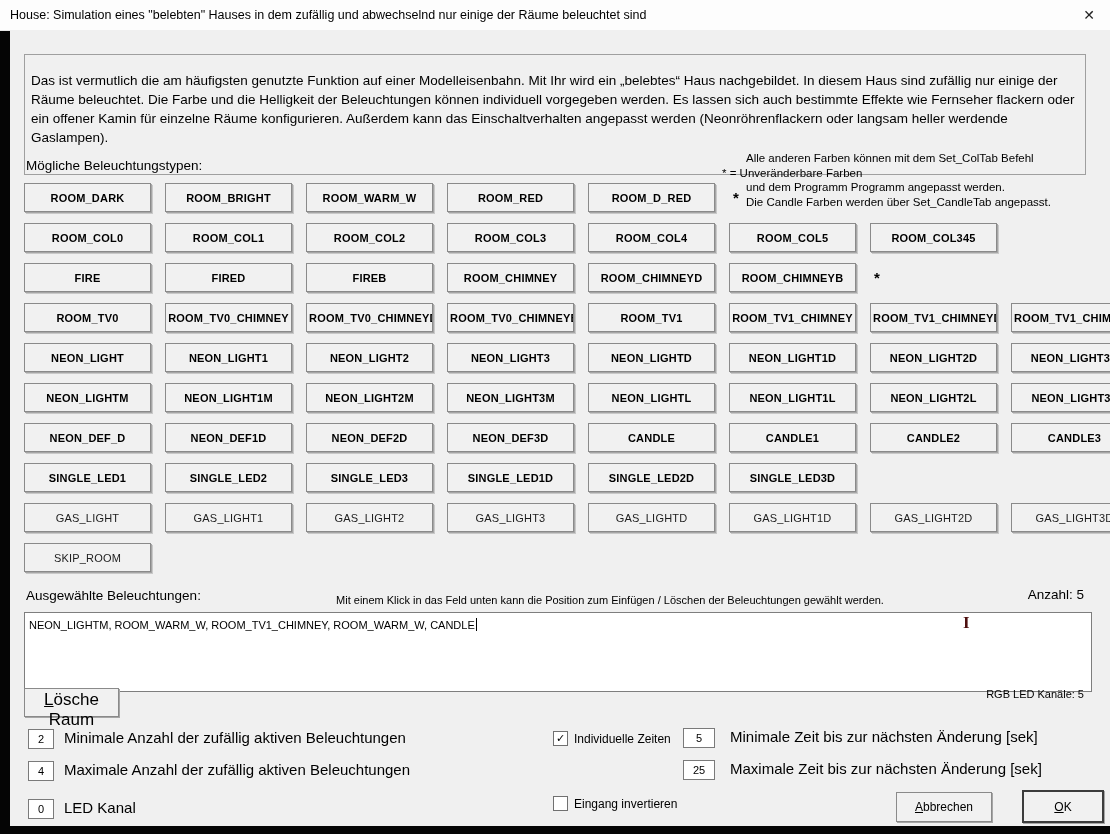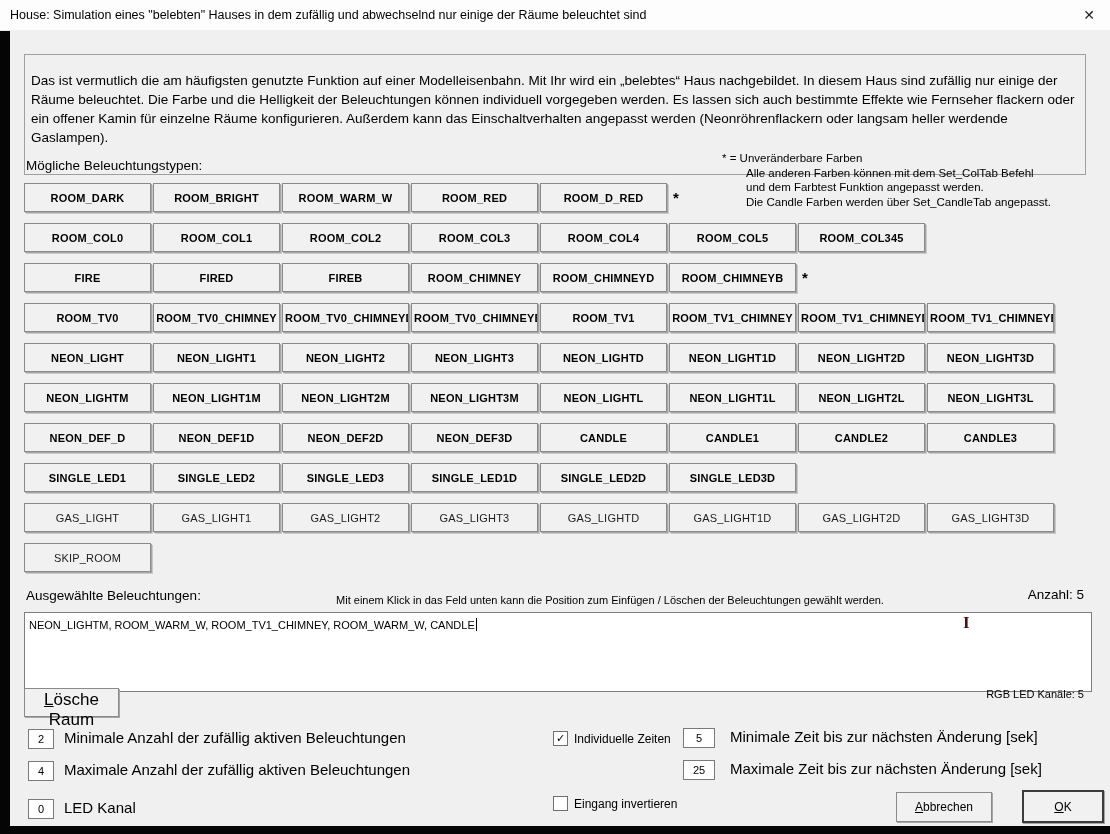--- a/index.html
+++ b/index.html
@@ -13,21 +13,21 @@
            align-items:center;justify-content:center;font-size:14px;color:#222;cursor:pointer;}
   
   .panel{position:absolute;left:10px;top:30px;width:1100px;height:796px;background:#f0f0f0;}
   .desc-box{position:absolute;left:14px;top:24px;width:1048px;height:87px;
             border:1px solid #9f9f9f;padding:16px 6px;font-size:13.5px;line-height:19px;background:#f0f0f0;}
   .types-label{position:absolute;left:16px;top:128px;font-size:13.5px;}
   .note-block{position:absolute;left:712px;top:121px;font-size:11.5px;line-height:14.5px;}
   .note-line.indent{padding-left:24px;}
   
   .type-grid{position:absolute;left:14px;top:153px;width:1085px;}
-  .type-row{display:flex;align-items:center;gap:2px;margin-bottom:11px;height:29px;}
+  .type-row{display:flex;align-items:center;gap:14px;margin-bottom:11px;height:29px;}
   .type-btn{width:127px;min-width:127px;height:29px;background:#f1f1f1;border:1px solid #8a8a8a;
             box-shadow:1px 1px 0 #a6a6a6,2px 2px 0 #c9c9c9;display:flex;overflow:hidden;
             font-family:"Liberation Sans",sans-serif;padding:0 2px;cursor:pointer;}
   .tb-label{margin:auto;white-space:nowrap;font-size:11px;font-weight:bold;letter-spacing:0.2px;}
   .type-btn.thin .tb-label{font-weight:normal;color:#1c1c1c;}
   .row-asterisk{font-size:15px;font-weight:bold;margin-left:4px;}
   
   .sel-label{position:absolute;left:16px;top:558px;font-size:13.5px;}
   .sel-hint{position:absolute;left:300px;top:564px;width:600px;text-align:center;font-size:11px;}
   .sel-count{position:absolute;right:26px;top:557px;font-size:13.5px;}
@@ -63,23 +63,23 @@
     <span class="close-x">✕</span>
   </div>
 
   <div class="panel">
 
     <div class="desc-box">Das ist vermutlich die am häufigsten genutzte Funktion auf einer Modelleisenbahn. Mit Ihr wird ein „belebtes“ Haus nachgebildet. In diesem Haus sind zufällig nur einige der Räume beleuchtet. Die Farbe und die Helligkeit der Beleuchtungen können individuell vorgegeben werden. Es lassen sich auch bestimmte Effekte wie Fernseher flackern oder ein offener Kamin für einzelne Räume konfigurieren. Außerdem kann das Einschaltverhalten angepasst werden (Neonröhrenflackern oder langsam heller werdende Gaslampen).</div>
 
     <div class="types-label">Mögliche Beleuchtungstypen:</div>
 
     <div class="note-block">
+      <div class="note-line indent">Alle anderen Farben können mit dem Set_ColTab Befehl</div>
       <div class="note-line">* = Unveränderbare Farben</div>
-      <div class="note-line indent">Alle anderen Farben können mit dem Set_ColTab Befehl</div>
-      <div class="note-line indent">und dem Farbtest Funktion angepasst werden.</div>
+      <div class="note-line indent">und dem Programm Programm angepasst werden.</div>
       <div class="note-line indent">Die Candle Farben werden über Set_CandleTab angepasst.</div>
     </div>
 
     <div class="type-grid">
         <div class="type-row">
           <button class="type-btn">
             <span class="tb-label">ROOM_DARK</span>
           </button>
           <button class="type-btn">
             <span class="tb-label">ROOM_BRIGHT</span>

